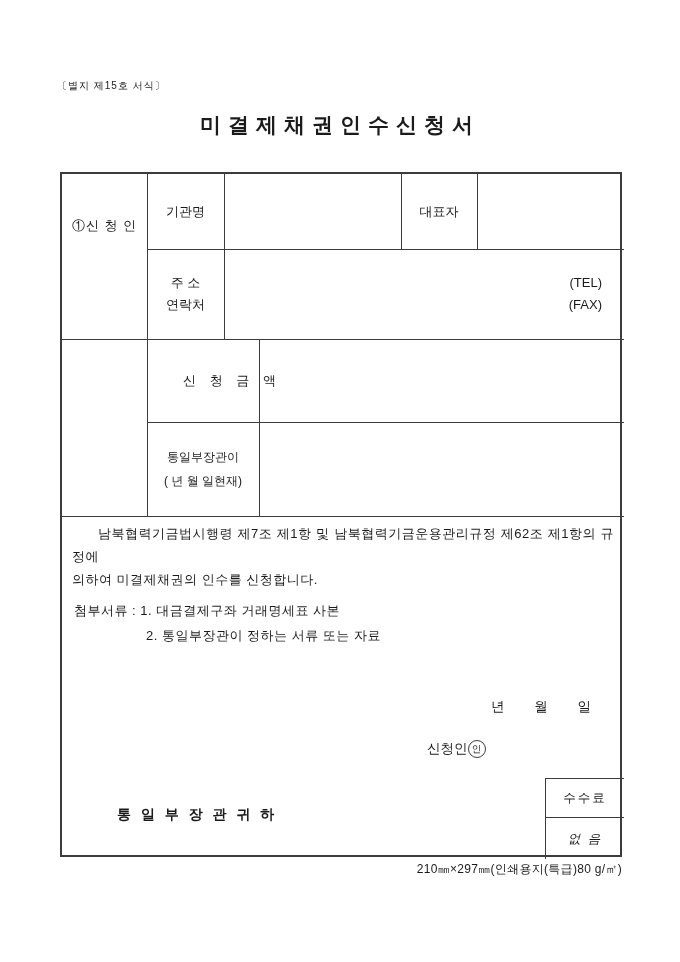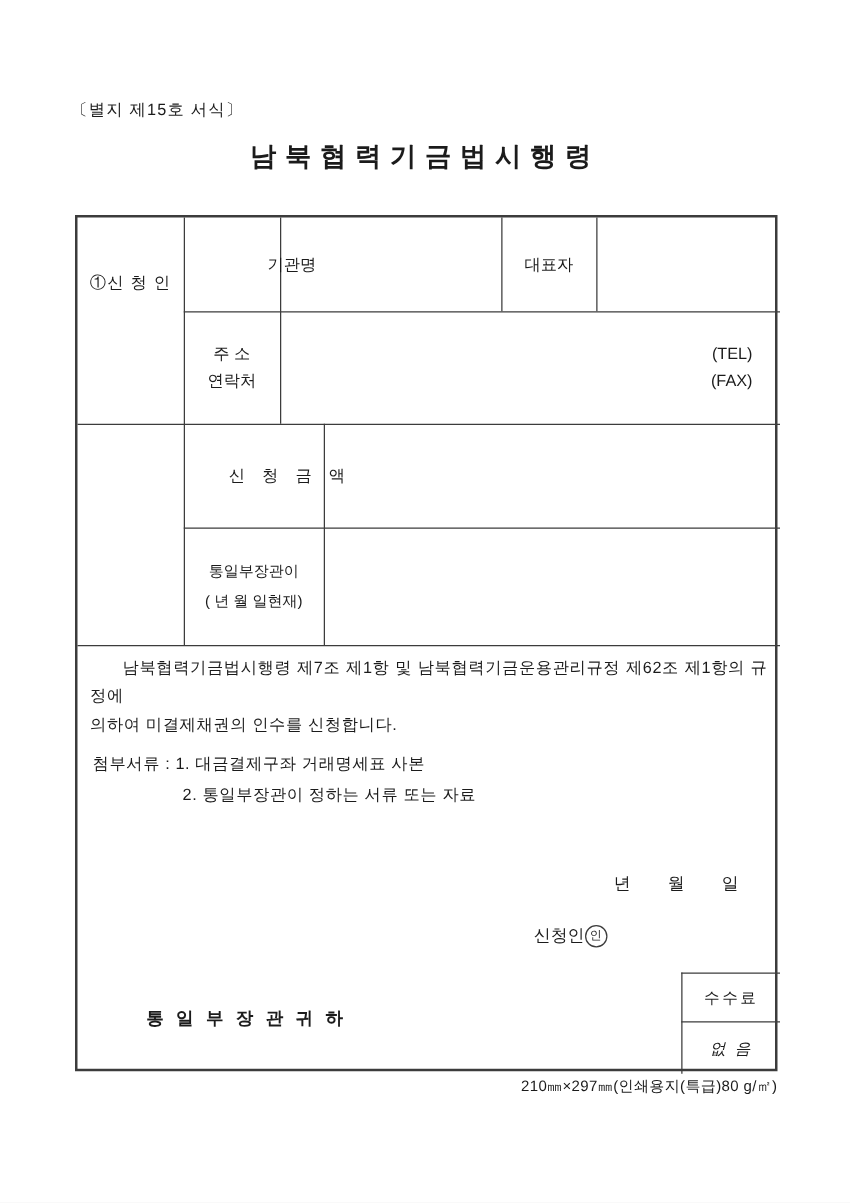--- a/index.html
+++ b/index.html
@@ -1,21 +1,21 @@
 <!DOCTYPE html>
 <html><head>
 <meta charset="utf-8">
 <style>
   * { margin:0; padding:0; box-sizing:border-box; }
   body { background:#e8e8e8; font-family:"Liberation Sans", sans-serif; }
   .page {
     position:relative; width:680px; height:962px; margin:0 auto;
     background:#ffffff; color:#1b1b1b; overflow:hidden;
   }
-  .form-ref { position:absolute; left:57px; top:79px; font-size:13px; letter-spacing:1px; }
+  .form-ref { position:absolute; left:57px; top:79px; font-size:10px; letter-spacing:1px; }
   .doc-title {
     position:absolute; left:0; top:111px; width:100%; text-align:center;
     font-family:"DejaVu Serif","Liberation Serif",serif;
     font-weight:bold; font-size:21px; letter-spacing:7px;
   }
   
   .frame {
     position:absolute; left:60px; top:172px; width:562px; height:685px;
     border:2px solid #3c3c3c;
   }
@@ -60,38 +60,38 @@
   .page-footer {
     position:absolute; right:58px; top:861px; font-size:12px; letter-spacing:0.3px;
   }
 </style>
 </head>
 <body>
 
 <div class="page">
 
   <div class="form-ref">〔별지 제15호 서식〕</div>
-  <div class="doc-title">남북협력기금법시행령</div>
+  <div class="doc-title">미결제채권인수신청서</div>
 
   <div class="frame">
 
     <div class="ln" style="left:85px; top:0; width:1px; height:342px;"></div>
     <div class="ln" style="left:162px; top:0; width:1px; height:165px;"></div>
     <div class="ln" style="left:339px; top:0; width:1px; height:75px;"></div>
     <div class="ln" style="left:415px; top:0; width:1px; height:75px;"></div>
     <div class="ln" style="left:197px; top:165px; width:1px; height:177px;"></div>
     <div class="ln" style="left:85px; top:75px; width:477px; height:1px;"></div>
     <div class="ln" style="left:0; top:165px; width:562px; height:1px;"></div>
     <div class="ln" style="left:85px; top:248px; width:477px; height:1px;"></div>
     <div class="ln" style="left:0; top:342px; width:562px; height:1px;"></div>
 
     <div class="cell applicant-label" style="left:0; top:0; width:85px; height:165px;">
       <span>①신 청 인</span>
     </div>
-    <div class="cell" style="left:85px; top:0; width:77px; height:75px;margin-left:48px;">
+    <div class="cell" style="left:85px; top:0; width:77px; height:75px;">
       <span>기관명</span>
     </div>
     <div class="cell" style="left:162px; top:0; width:177px; height:75px;"></div>
     <div class="cell" style="left:339px; top:0; width:76px; height:75px;">
       <span>대표자</span>
     </div>
     <div class="cell" style="left:415px; top:0; width:147px; height:75px;"></div>
 
     <div class="cell" style="left:85px; top:75px; width:77px; height:90px;">
       <span>주  소</span>

